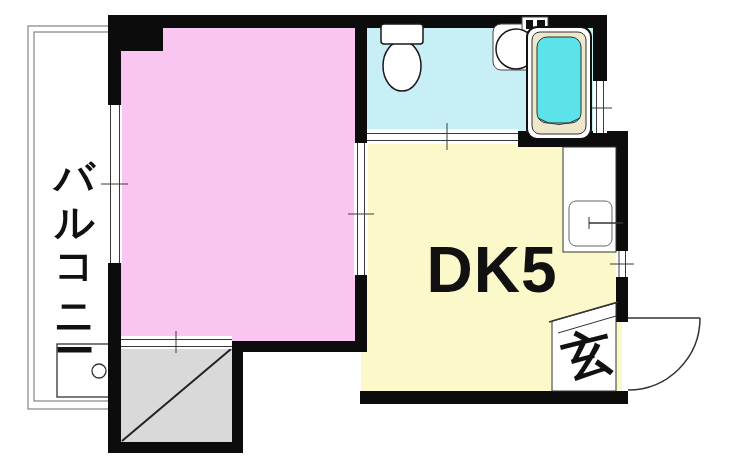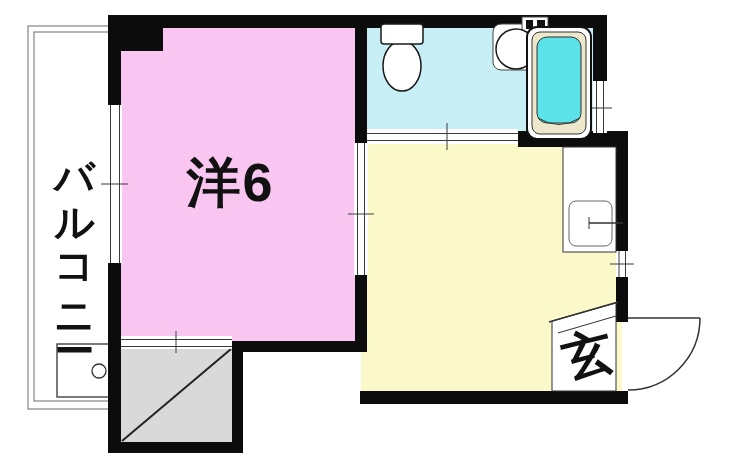--- a/index.html
+++ b/index.html
@@ -133,16 +133,16 @@
       <polygon points="552,321 616,303 616,391 552,391" fill="#ffffff" stroke="#333" stroke-width="1"></polygon>
       <line x1="549" y1="322" x2="618" y2="302" stroke="#333" stroke-width="1.5"></line>
       <line x1="558" y1="333" x2="616" y2="316" stroke="#333" stroke-width="1"></line>
     </g>
     <g stroke="#333" stroke-width="1.5" fill="none">
       <line x1="628" y1="318" x2="700" y2="318"></line>
       <path d="M700,318 A72,72 0 0 1 628,390"></path>
     </g>
   </svg>
 
-  <div class="room-label label-western">洋6</div>
+  <div class="room-label label-dk">DK5</div>
   <div class="room-label label-balcony">バルコニー</div>
   <div class="room-label label-genkan">玄</div>
 </div>
 
 </body></html>

